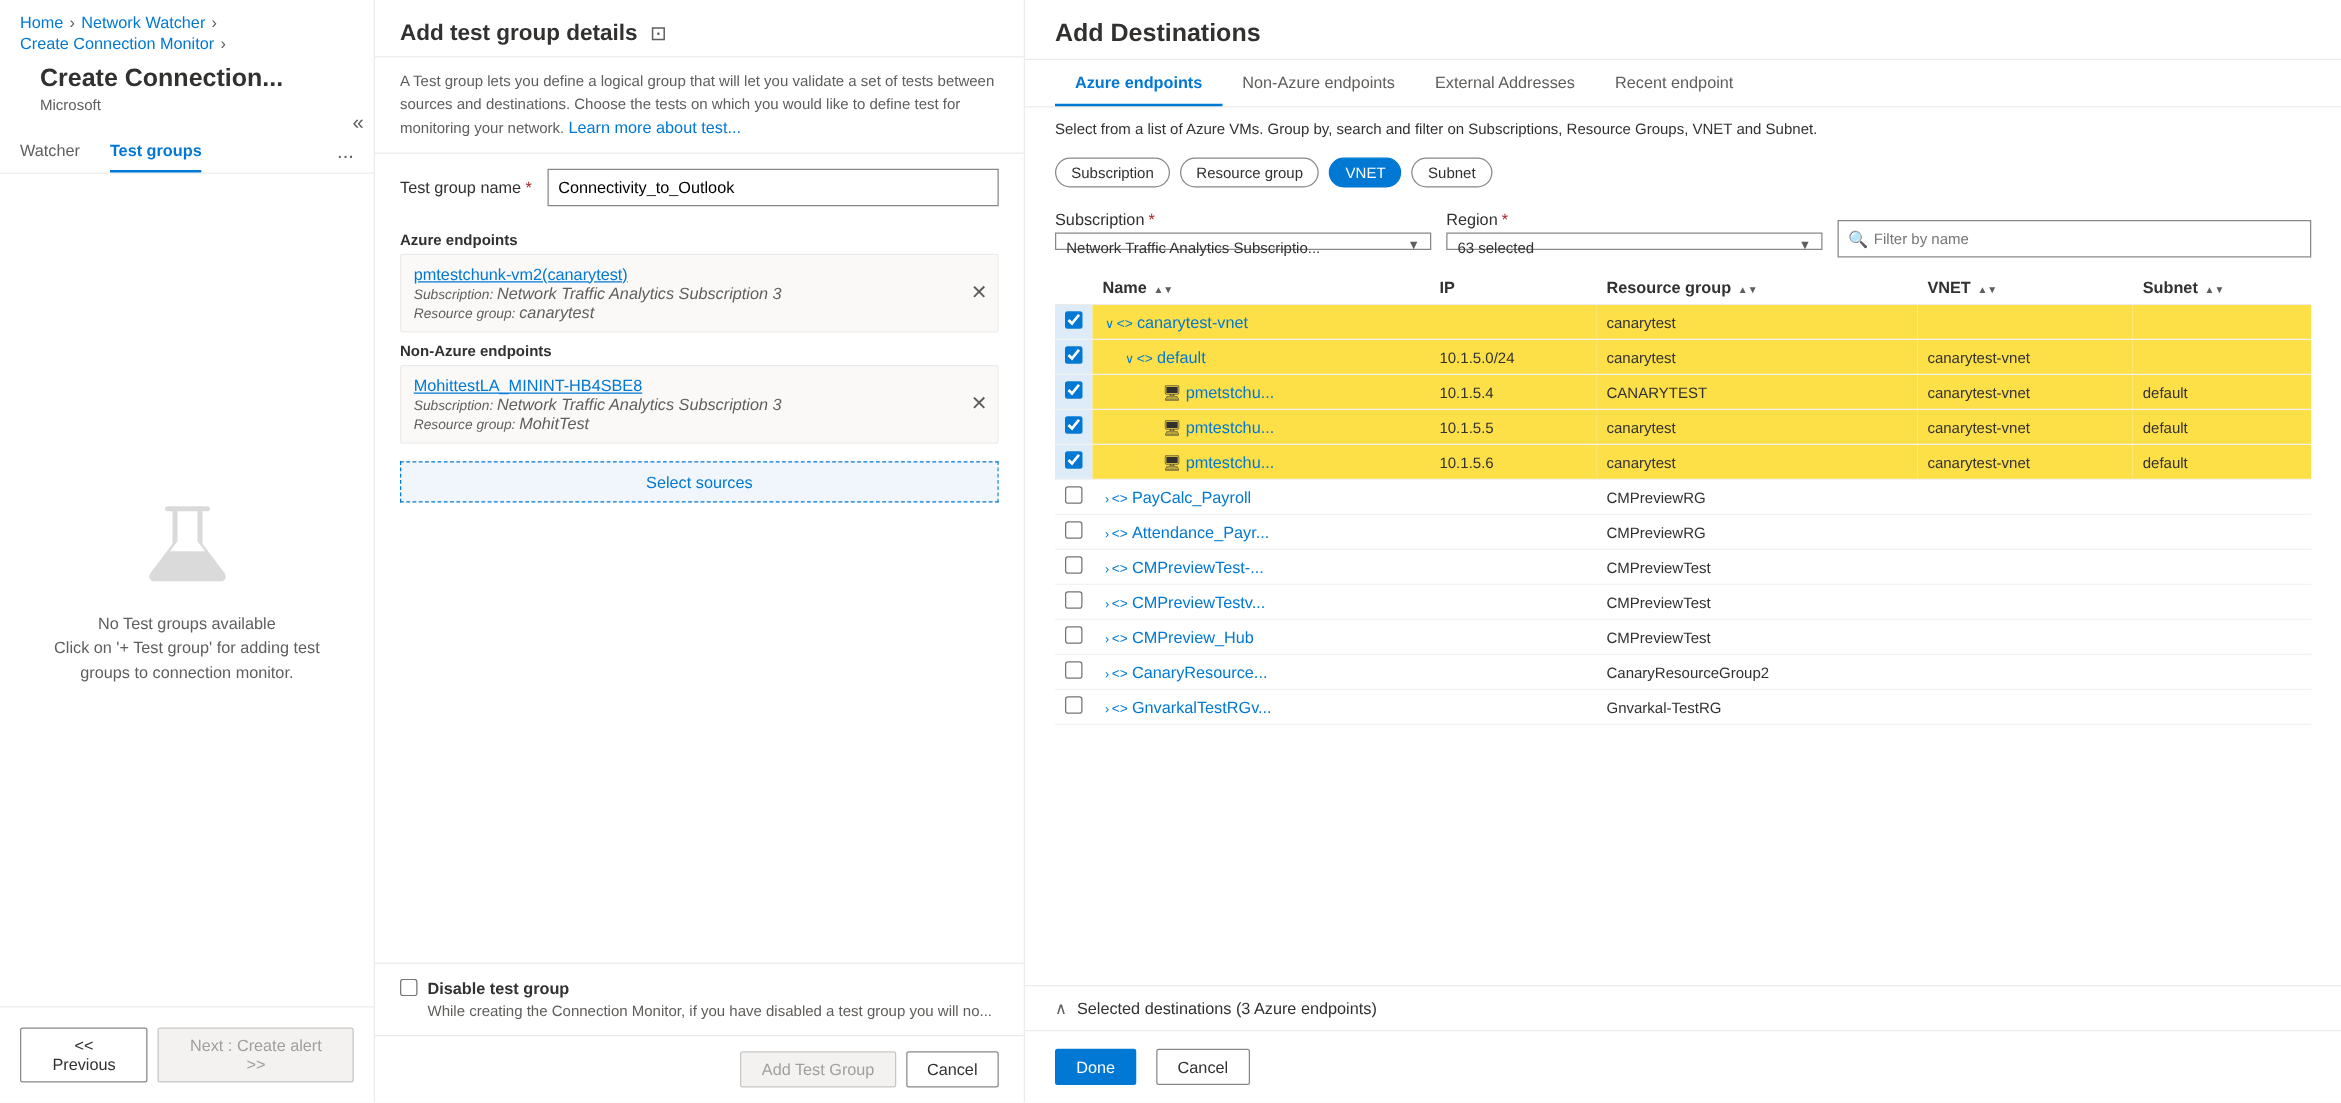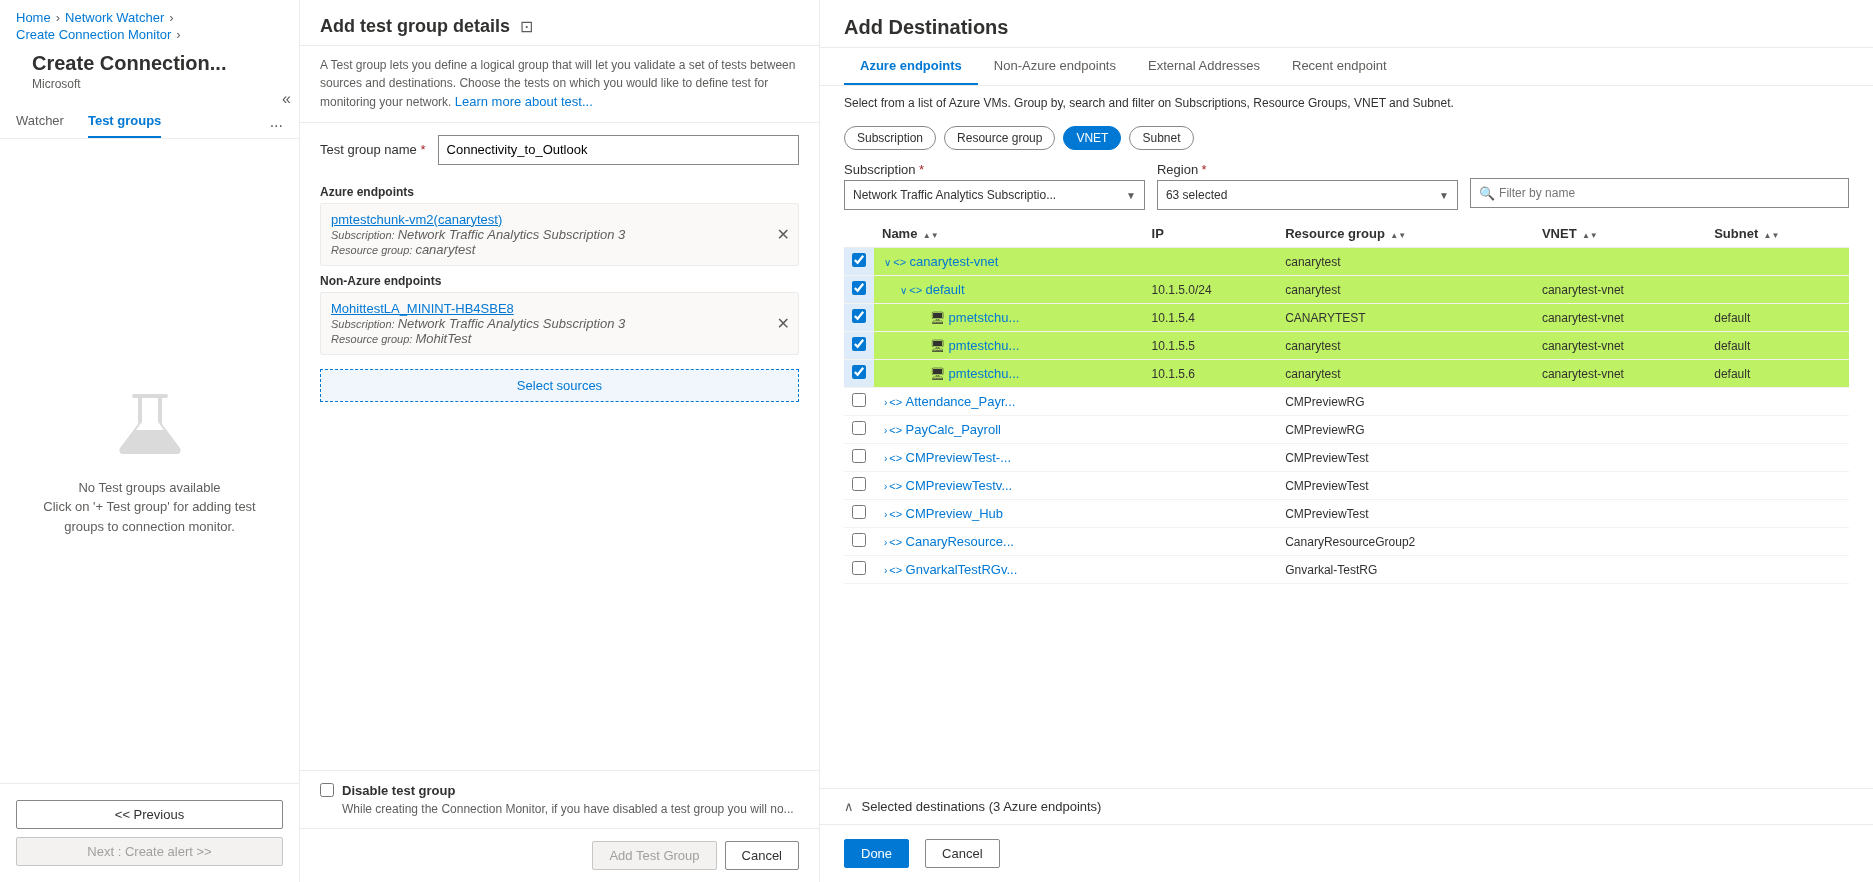--- a/index.html
+++ b/index.html
@@ -91,21 +91,20 @@
       text-align: center;
       color: #605e5c;
       font-size: 13px;
       line-height: 1.5;
     }
     .left-footer {
       padding: 16px;
       border-top: 1px solid #edebe9;
       display: flex;
       gap: 8px;
-      flex-direction: column;
     }
     .btn {
       padding: 6px 16px;
       border: 1px solid #8a8886;
       background: #fff;
       color: #323130;
       cursor: pointer;
       font-size: 13px;
       border-radius: 2px;
     }
@@ -304,26 +303,26 @@
     .field-group {
       display: flex;
       flex-direction: column;
       gap: 3px;
       flex: 1;
     }
     .field-label { font-size: 12px; color: #323130; }
     .field-required { color: #a4262c; }
     .dropdown {
       display: flex;
-      align-items: center;
+      align-items: flex-start;
       padding: 4px 8px;
       border: 1px solid #8a8886;
       background: #fff;
       cursor: pointer;
-      height: 30px;
+      height: 14px;
       gap: 4px;
     }
     .dropdown-text { flex: 1; font-size: 12px; color: #323130; overflow: hidden; text-overflow: ellipsis; white-space: nowrap; }
     .dropdown-arrow { color: #605e5c; font-size: 10px; }
     .search-box {
       flex: 1;
       display: flex;
       align-items: center;
       border: 1px solid #8a8886;
       padding: 4px 8px;
@@ -357,21 +356,21 @@
       top: 0;
     }
     .sort-arrows { display: inline-flex; flex-direction: column; font-size: 8px; line-height: 1; margin-left: 2px; color: #605e5c; }
     .data-table td {
       padding: 5px 8px;
       font-size: 12px;
       color: #323130;
       border-bottom: 1px solid #f3f2f1;
       vertical-align: middle;
     }
-    .row-checked td { background: #bef264; }
+    .row-checked td { background: #fde047; }
     .row-checked td:first-child { background: #deecf9; }
     .cb { width: 14px; height: 14px; accent-color: #0078d4; }
     .expand-btn { background: none; border: none; cursor: pointer; color: #0078d4; font-size: 10px; padding: 0 2px; }
     .selected-footer {
       padding: 10px 24px;
       border-top: 1px solid #edebe9;
       display: flex;
       align-items: center;
       gap: 8px;
       font-size: 13px;
@@ -602,34 +601,34 @@
     <td>canarytest</td>
     <td>canarytest-vnet</td>
     <td>default</td>
   </tr>
           <tr>
     <td>
       <input type="checkbox" class="cb" style="">
     </td>
     <td style="padding-left:8px;">
       <button class="expand-btn">›</button><span style="color:#0078d4;font-size:11px;">&lt;&gt;</span>
-      <span style="color:#0078d4;">Attendance_Payr...</span>
+      <span style="color:#0078d4;">PayCalc_Payroll</span>
     </td>
     <td></td>
     <td>CMPreviewRG</td>
     <td></td>
     <td></td>
   </tr>
           <tr>
     <td>
       <input type="checkbox" class="cb" style="">
     </td>
     <td style="padding-left:8px;">
       <button class="expand-btn">›</button><span style="color:#0078d4;font-size:11px;">&lt;&gt;</span>
-      <span style="color:#0078d4;">PayCalc_Payroll</span>
+      <span style="color:#0078d4;">Attendance_Payr...</span>
     </td>
     <td></td>
     <td>CMPreviewRG</td>
     <td></td>
     <td></td>
   </tr>
           <tr>
     <td>
       <input type="checkbox" class="cb" style="">
     </td>

